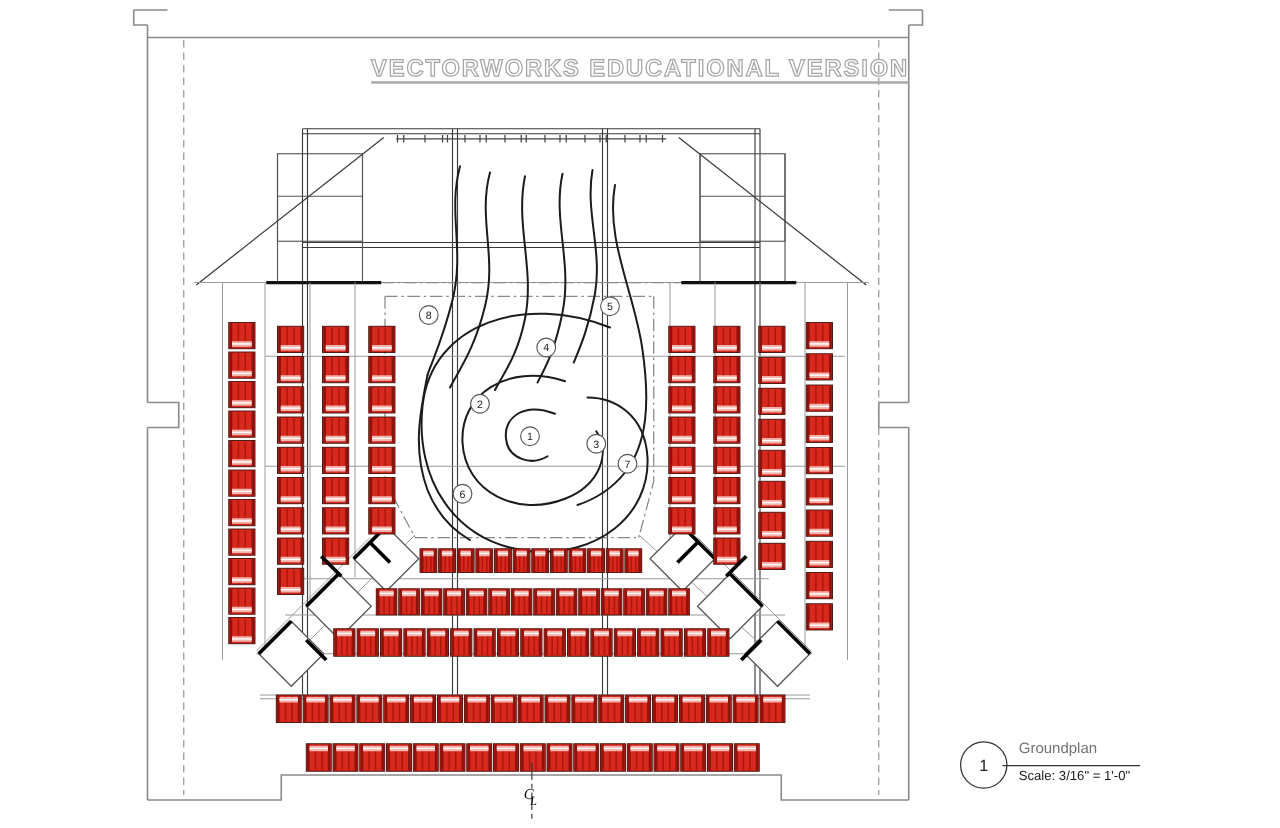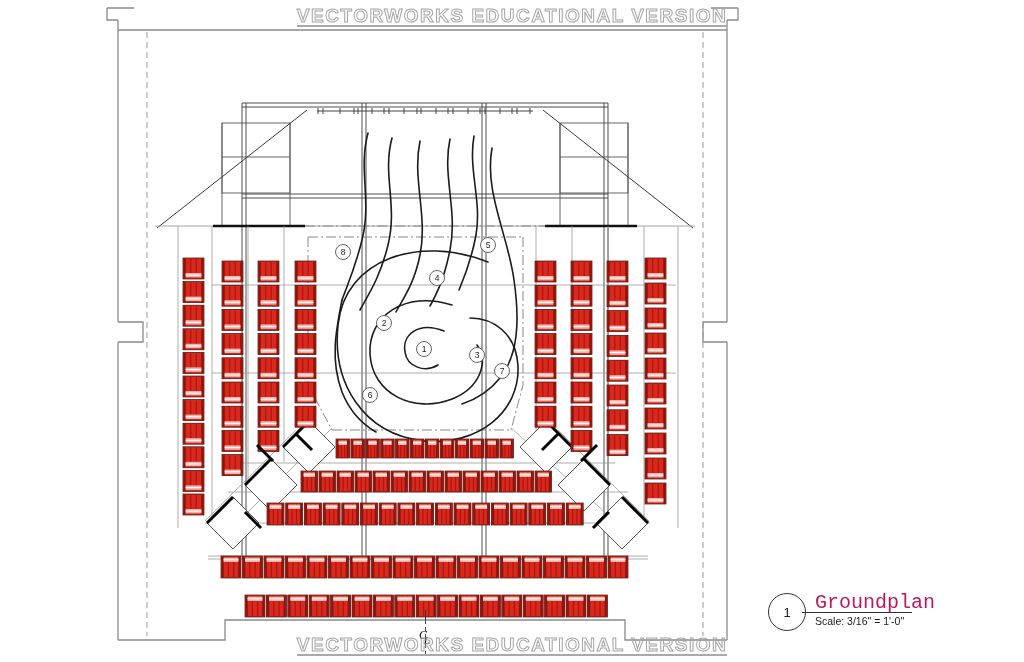--- a/index.html
+++ b/index.html
@@ -1,30 +1,30 @@
 <!DOCTYPE html>
 <html><head>
 <meta charset="utf-8">
 <style>
   html,body{margin:0;padding:0;background:#ffffff;}
   .canvas{position:relative;width:1024px;height:662px;background:#ffffff;overflow:hidden;
           font-family:"Liberation Sans", sans-serif;}
   svg{position:absolute;left:0;top:0;}
-  .banner{position:absolute;left:0;width:1024px;text-align:center;pointer-events:none;}
+  .banner{position:absolute;left:0;width:1024px;text-align:center;pointer-events:none;margin-top:40px;}
   .banner span{display:inline-block;font-size:19px;font-weight:bold;letter-spacing:1.5px;
      color:#ababab;-webkit-text-fill-color:transparent;-webkit-text-stroke:1px #a6a6a6;
      border-bottom:2px solid #a9a9a9;padding-bottom:0px;line-height:1.0;}
   .banner.top{top:6px;}
   .banner.bottom{top:635px;}
   .titleblock{position:absolute;left:765px;top:588px;width:200px;height:50px;}
   .tb-circle{position:absolute;left:3px;top:5px;width:36px;height:36px;border:1.2px solid #333;
      border-radius:50%;display:flex;align-items:center;justify-content:center;
      font-size:13px;color:#222;background:#fff;}
   .tb-line{position:absolute;left:37px;top:24px;width:110px;height:0;border-top:1.4px solid #333;}
-  .tb-title{position:absolute;left:50px;top:3px;font-size:20px;color:#be185d;font-family:Liberation Mono, monospace;}
+  .tb-title{position:absolute;left:50px;top:3px;font-size:12px;color:#737373;}
   .tb-scale{position:absolute;left:50px;top:27px;font-size:10.5px;color:#1a1a1a;}
 </style>
 </head>
 <body>
 
 <div class="canvas">
 
   <svg width="1024" height="662" viewBox="0 0 1024 662">
 
     <g stroke="#8a8a8a" stroke-width="1.3" fill="none">

